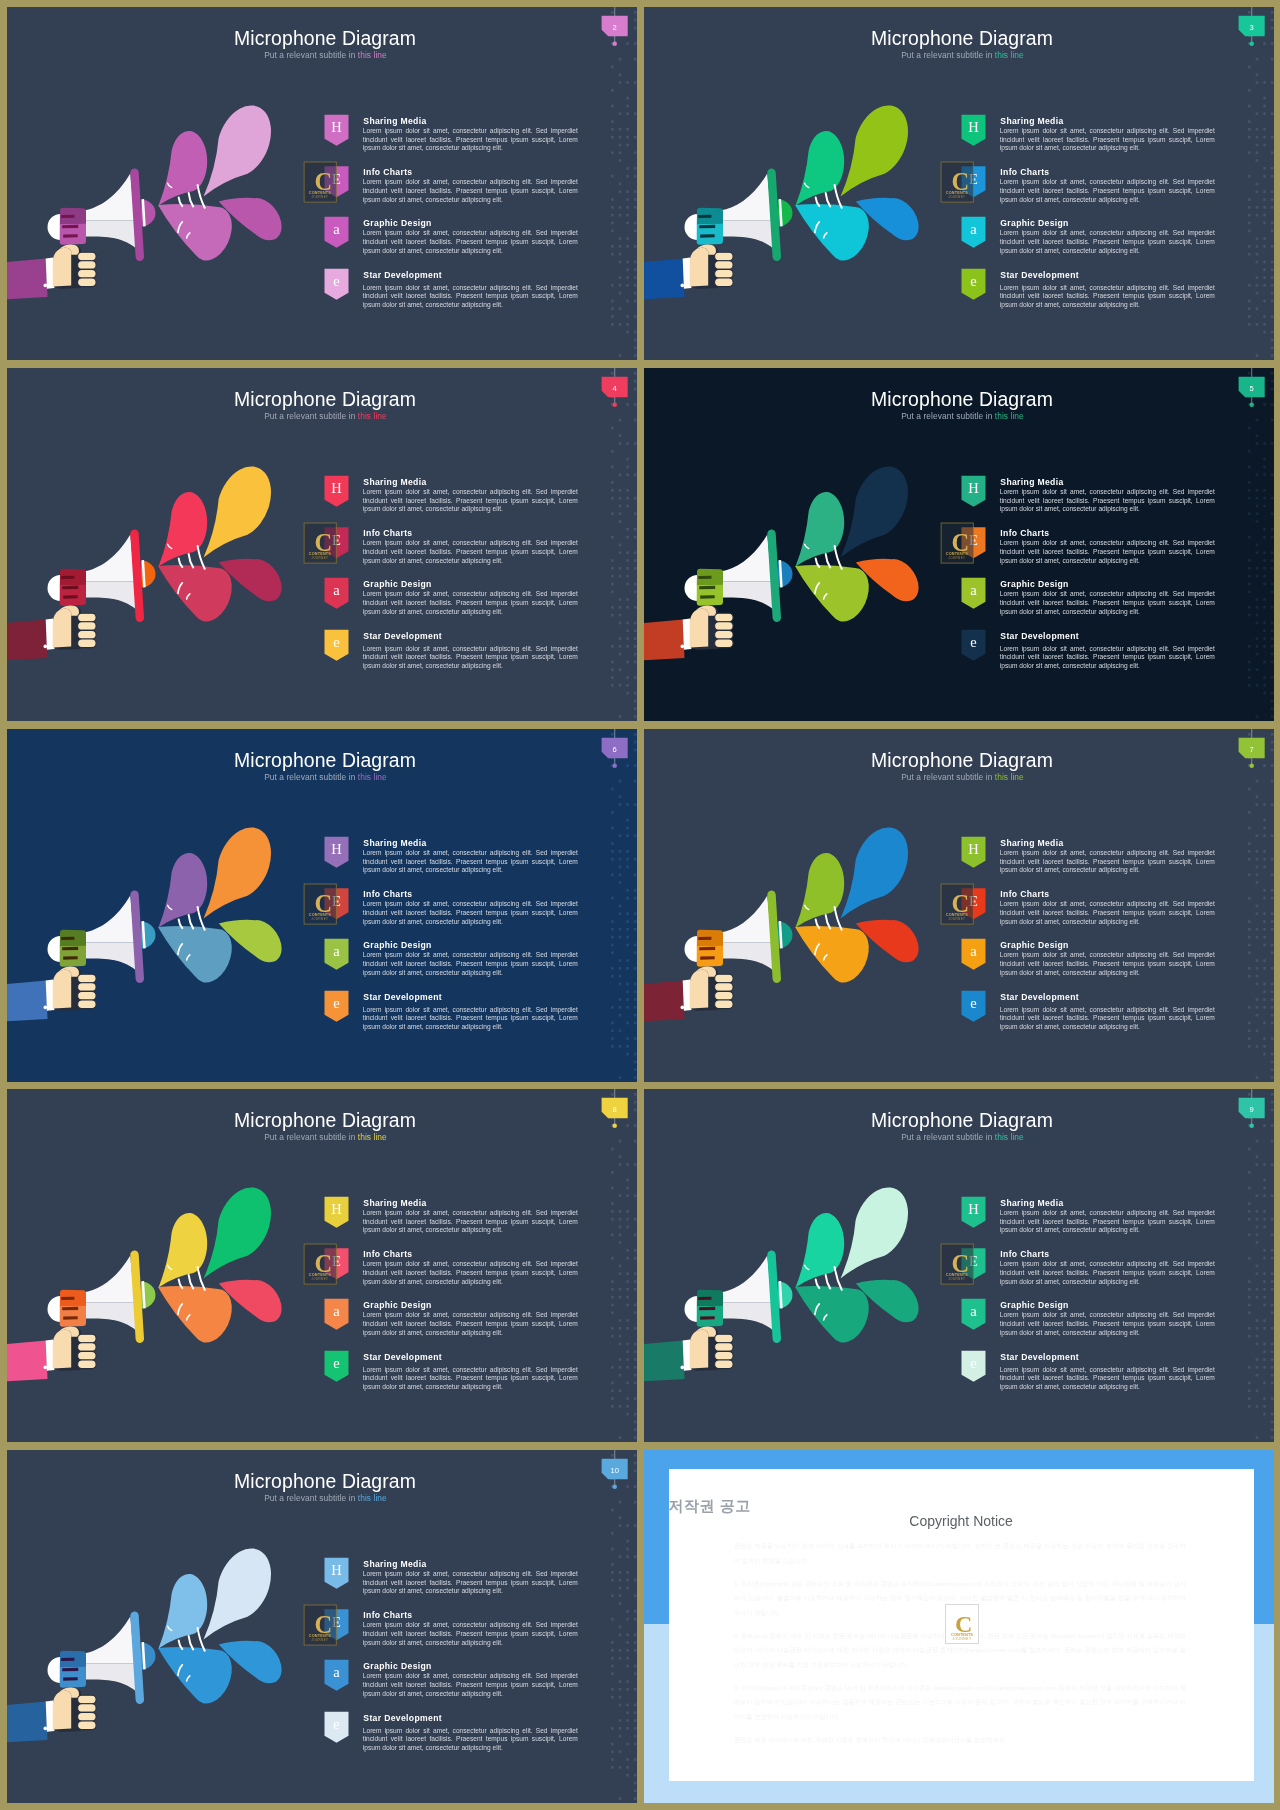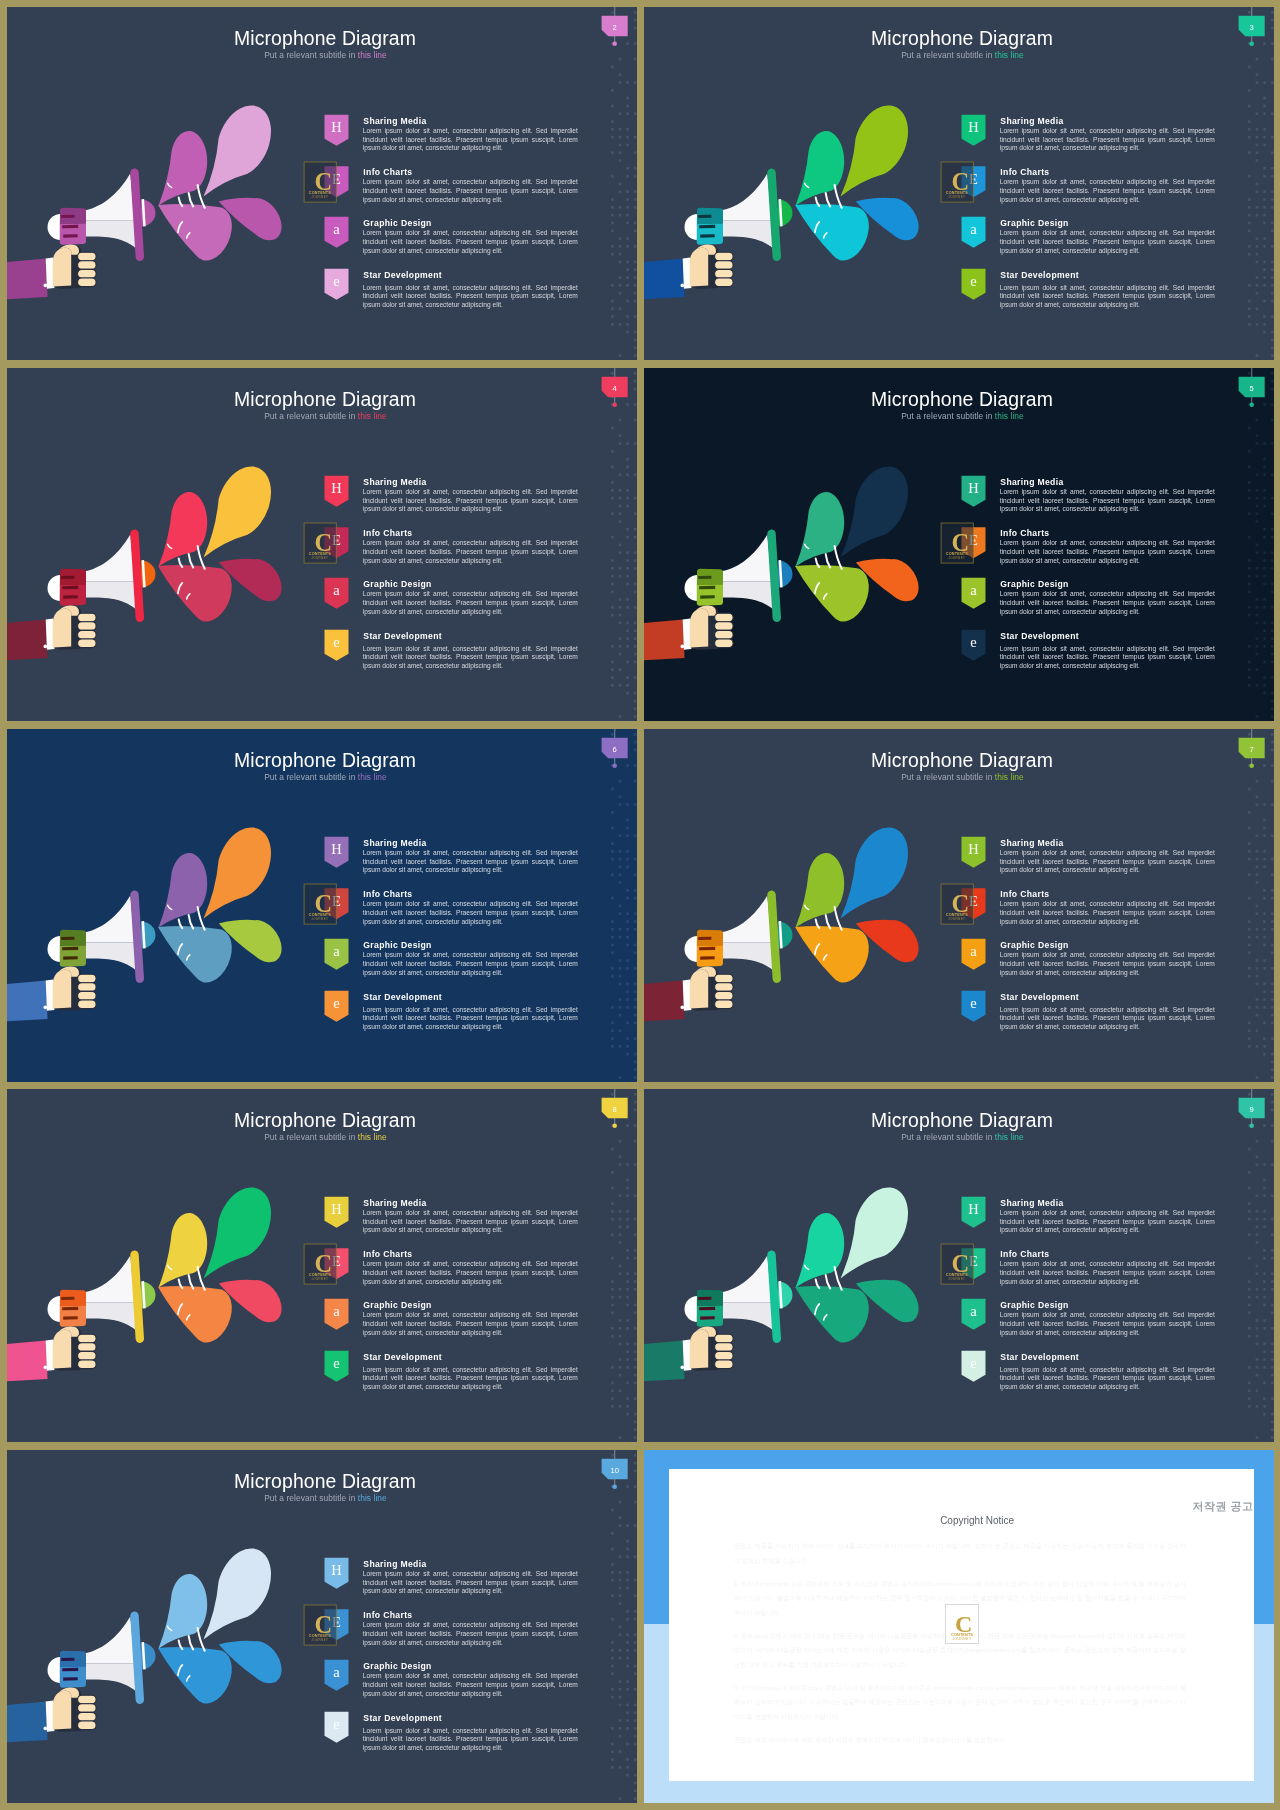--- a/index.html
+++ b/index.html
@@ -1856,22 +1856,22 @@
   </svg>
       <div style="position:absolute;left:355.8px;top:119.9px;width:215px;font-family:'Liberation Sans',sans-serif;font-size:6.6px;line-height:8.8px;color:#d6dae1;text-align:justify;">Lorem ipsum dolor sit amet, consectetur adipiscing elit. Sed imperdiet tincidunt velit laoreet facilisis. Praesent tempus ipsum suscipit, Lorem ipsum dolor sit amet, consectetur adipiscing elit.</div>
       <div style="position:absolute;left:355.8px;top:171.4px;width:215px;font-family:'Liberation Sans',sans-serif;font-size:6.6px;line-height:8.8px;color:#d6dae1;text-align:justify;">Lorem ipsum dolor sit amet, consectetur adipiscing elit. Sed imperdiet tincidunt velit laoreet facilisis. Praesent tempus ipsum suscipit, Lorem ipsum dolor sit amet, consectetur adipiscing elit.</div>
       <div style="position:absolute;left:355.8px;top:222px;width:215px;font-family:'Liberation Sans',sans-serif;font-size:6.6px;line-height:8.8px;color:#d6dae1;text-align:justify;">Lorem ipsum dolor sit amet, consectetur adipiscing elit. Sed imperdiet tincidunt velit laoreet facilisis. Praesent tempus ipsum suscipit, Lorem ipsum dolor sit amet, consectetur adipiscing elit.</div>
       <div style="position:absolute;left:355.8px;top:276.5px;width:215px;font-family:'Liberation Sans',sans-serif;font-size:6.6px;line-height:8.8px;color:#d6dae1;text-align:justify;">Lorem ipsum dolor sit amet, consectetur adipiscing elit. Sed imperdiet tincidunt velit laoreet facilisis. Praesent tempus ipsum suscipit, Lorem ipsum dolor sit amet, consectetur adipiscing elit.</div>
     </div>
     <div class="slide" style="left: 644px; top: 1450px; width: 630px; height: 353px;">
  <div style="position:absolute;left:0;top:0;width:630px;height:174px;background:#4ba3ec"></div>
  <div style="position:absolute;left:0;top:174px;width:630px;height:179px;background:#bcdef8"></div>
  <div style="position:absolute;left:24.6px;top:18.6px;width:585px;height:312px;background:#ffffff;box-sizing:border-box;padding:0;overflow:hidden;">
-   <div style="position:absolute;left:0;top:30.4px;width:100%;text-align:right;color:#9ba1a9;font-size:11px;font-weight:bold;letter-spacing:0.5px;line-height:14px;">저작권 공고</div>
-   <div style="position:absolute;left:0;top:47.5px;width:100%;text-align:center;color:#5c6166;font-size:10px;line-height:10px;padding-left:16px;">Copyright Notice</div>
+   <div style="position:absolute;left:0;top:30.4px;width:100%;text-align:left;color:#9ba1a9;font-size:15px;font-weight:bold;letter-spacing:0.5px;line-height:14px;">저작권 공고</div>
+   <div style="position:absolute;left:0;top:47.5px;width:100%;text-align:center;color:#5c6166;font-size:14px;line-height:10px;">Copyright Notice</div>
    <div style="position:absolute;left:65.3px;top:70.6px;width:452px;color:#f2f3f5;font-size:6.2px;line-height:14.5px;text-align:justify;">
      <p style="margin:0 0 8.5px 0;">콘텐츠 제공을 이용하기 전에 아래의 안내를 숙지하여 주시기 바라며 주시기 바랍니다. 귀하의 본 콘텐츠 제공을 이용하는 것은 사용자 계약에 동의한 것으로 간주하며 법적인 효력을 갖습니다.</p>
      <p style="margin:0 0 8.5px 0;">1. 저작권(copyright) 모든 콘텐츠의 소유 및 저작권은 콘텐츠 주식회사(Contentsloveyou)에 저작권이 있으며, 사전 승낙 없이 상업적 이용, 무단전재 및 재배포가 금지되어 있습니다. 불법으로 이용하거나 배포하여 이용하는 경우 형사책임이 있으며, 이러한 불법행위 발견 시 민사상 손해배상 및 형사처벌을 받을 수 있으니 유의하여 주시기 바랍니다.</p>
      <p style="margin:0 0 8.5px 0;">2. 폰트(font) 콘텐츠 내에 된 서체는 한글 폰트는 네이버 나눔글꼴로 사용하여 제작되었으며, 한글 외에 모든 폰트는 Windows System에 설치된 서체로 습득도 제작되었으며, 네이버 나눔글꼴 라이선스에 대한 자세한 사항은 네이버 나눔글꼴 홈페이지(hangeul.naver.com)를 참조하세요. 폰트는 콘텐츠와 함께 제공되지 않으므로 필요한 경우 해당 폰트를 직접 다운로드하여 사용하시기 바랍니다.</p>
      <p style="margin:0 0 8.5px 0;">3. 이미지(image) &amp; 아이콘(icon) 콘텐츠 내에 된 무료이미지와 아이콘은 pixabay,pexels.com과 webdaysiaetoyou.com 등에서 제공된 것을 사용하였으며 이미지의 재배포가 금지되어 있습니다. 사용하시는 템플릿에 제공되는 콘텐츠는 기본적으로 사용이 문제 없으며, 귀하가 별도로 확인하니 필요한 경우 이미지를 구매하시거나 이미지를 변경하여 사용하시기 바랍니다.</p>
      <p style="margin:0;">콘텐츠 제공 라이선스에 대한 자세한 사항은 홈페이지 하단에 나타난 콘텐츠라이선스를 참조하세요.</p>
    </div>
    <svg width="34" height="40" style="position:absolute;left:276px;top:135.4px;">
      <rect x="0.5" y="0.5" width="33" height="39" fill="#ffffff" stroke="#d8d8d8" stroke-width="1"></rect>
      <text x="10" y="27.5" font-family="Liberation Serif, serif" font-size="24" font-weight="bold" fill="#c8a23f">C</text>

